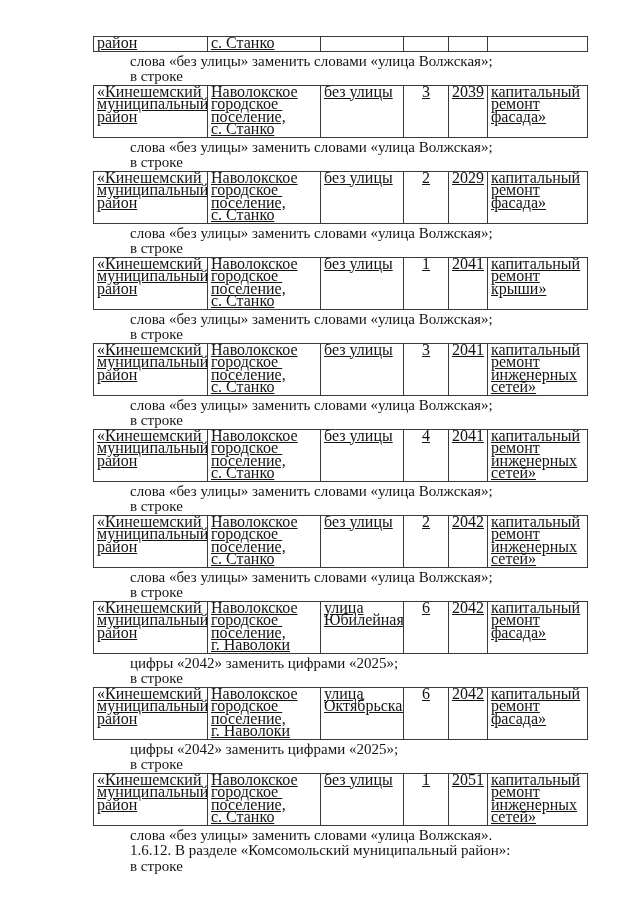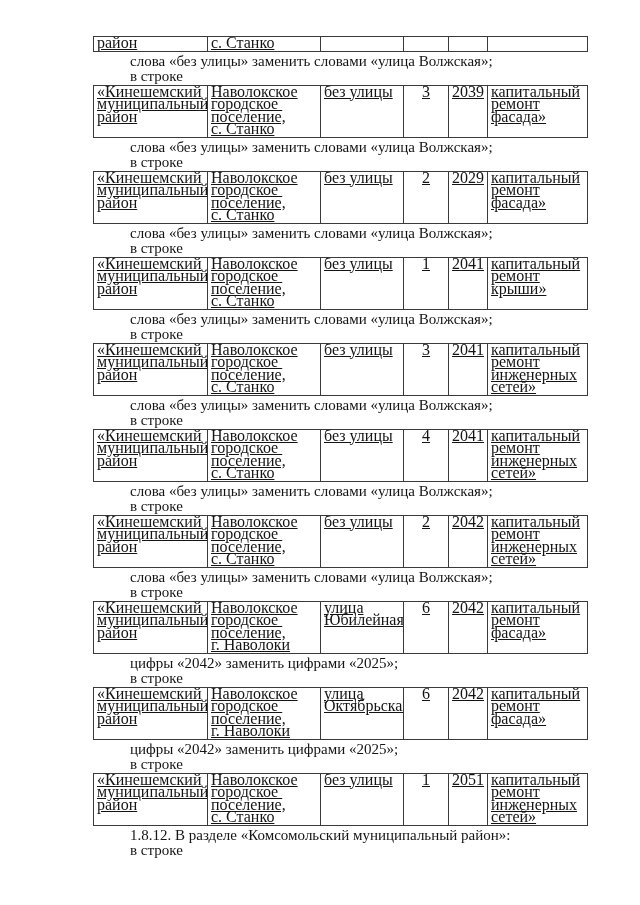--- a/index.html
+++ b/index.html
@@ -323,16 +323,17 @@
             <td>без улицы</td>
             <td class="center">1</td>
             <td class="center">2051</td>
             <td>капитальный
 ремонт
 инженерных
 сетей»</td>
           </tr>
         </tbody>
       </table>
-      <div class="para">1.8.12. В разделе «Комсомольский муниципальный район»:</div>
+      <div class="para">слова «без улицы» заменить словами «улица Волжская».</div>
+      <div class="para">1.6.12. В разделе «Комсомольский муниципальный район»:</div>
       <div class="para">в строке</div>
     </div>
 </div>
 
 </body></html>

